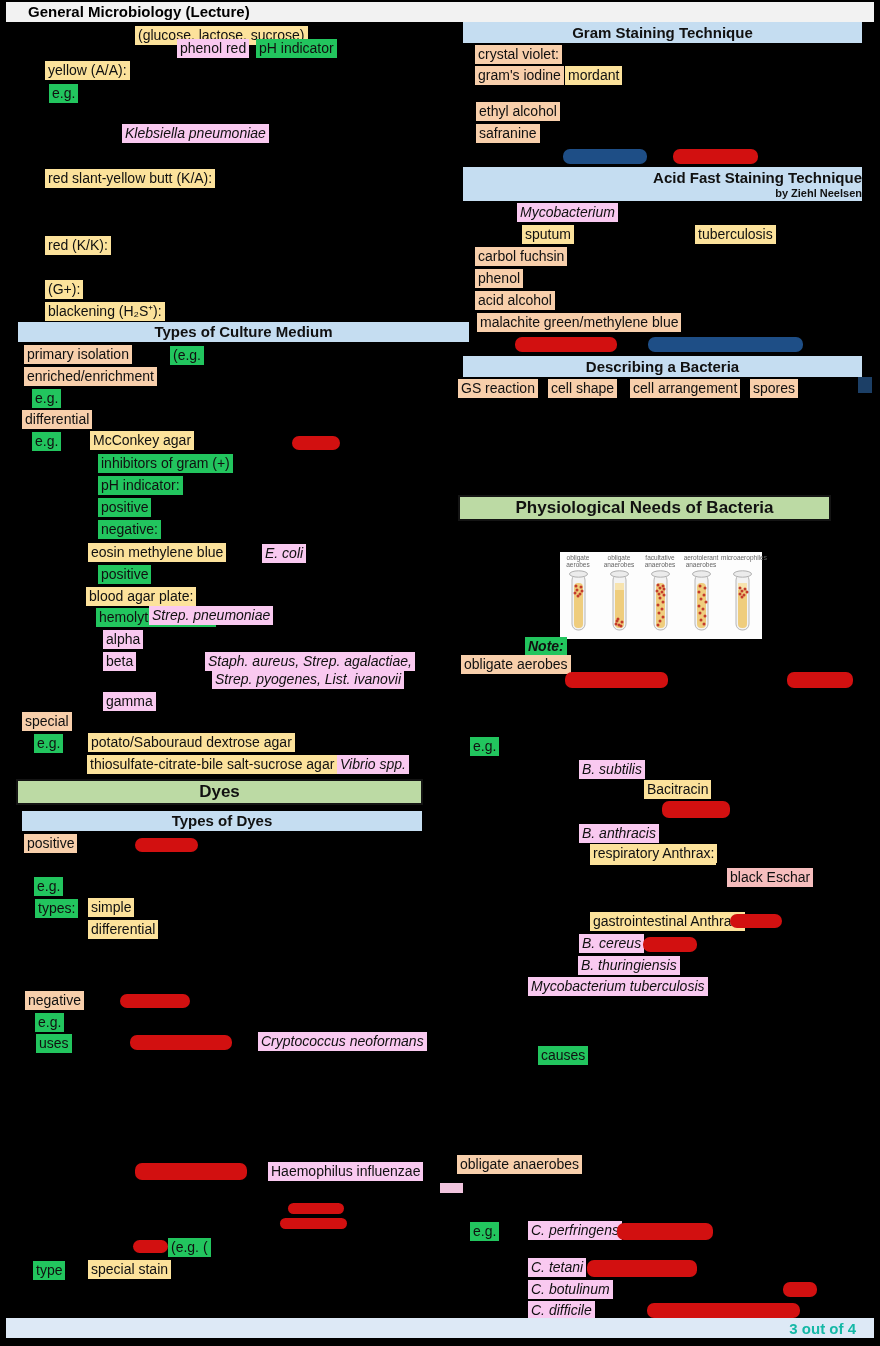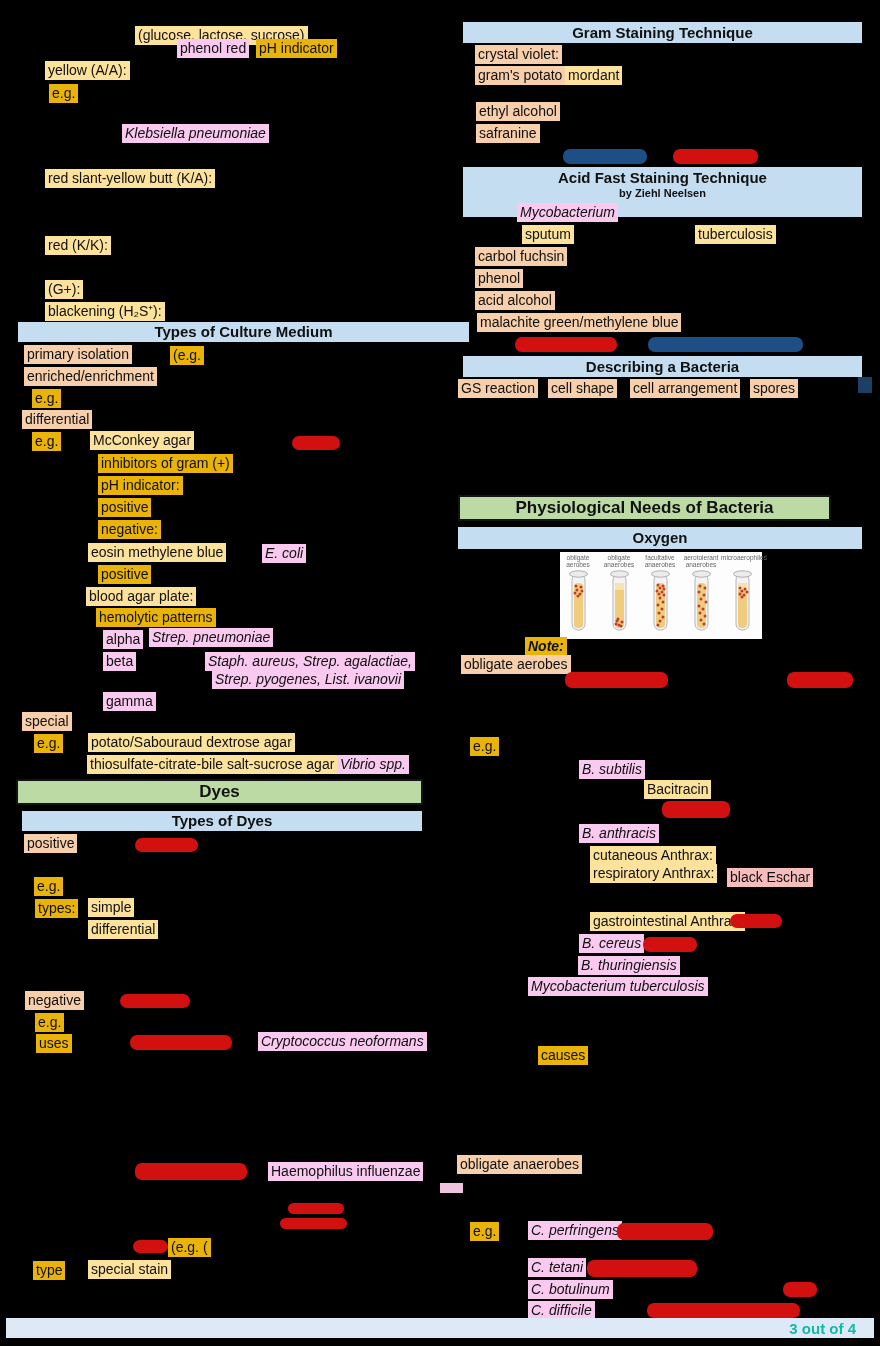--- a/index.html
+++ b/index.html
@@ -1,21 +1,21 @@
 <!DOCTYPE html>
 <html><head>
 <meta charset="utf-8">
 <style>
   html,body{margin:0;padding:0;background:#000;}
   #canvas{position:relative;width:880px;height:1346px;background:#000;overflow:hidden;
           font-family:"Liberation Sans",sans-serif;}
   .chip{position:absolute;font-size:14px;line-height:17px;padding:1px 3px;color:#101010;white-space:nowrap;}
   .y{background:#fce29b}
   .o{background:#f8cfab}
-  .g{background:#eab308}
+  .g{background:#22c55e}
   .p{background:#f9c9f0}
   .lr{background:#f6bdbd}
   .it{font-style:italic}
   .bold{font-weight:bold}
   .bar{position:absolute;text-align:center;font-weight:bold;color:#111;box-sizing:border-box;}
   .bluebar{background:#c5ddf1}
   .greenbar{background:#bcdaa4;border:2px solid #141414}
   .scrib{position:absolute;border-radius:7px;}
   .sred{background:#d21010}
   .sblue{background:#1e4e86}
@@ -24,20 +24,21 @@
   .bottombar{position:absolute;left:6px;top:1318px;width:868px;height:20px;background:#dde9f6;}
   .pagenum{position:absolute;right:24px;top:1320px;font-size:15px;font-weight:600;color:#14b8a6;}
   .tubelabel{position:absolute;width:42px;font-size:6.5px;line-height:7px;text-align:center;color:#666;}
   .fragment{position:absolute;}
 </style>
 </head>
 <body>
 
 <div id="canvas">
 
+  <div class="titlebar">General Microbiology (Lecture)</div>
 
   <div class="chip y" style="left:135px;top:26px;">(glucose, lactose, sucrose)</div>
   <div class="chip p" style="left:177px;top:39px;">phenol red</div>
   <div class="chip g" style="left:256px;top:39px;">pH indicator</div>
   <div class="chip y" style="left:45px;top:61px;">yellow (A/A):</div>
   <div class="chip g" style="left:49px;top:84px;">e.g.</div>
   <div class="chip p it" style="left:122px;top:124px;">Klebsiella pneumoniae</div>
   <div class="chip y" style="left:45px;top:169px;">red slant-yellow butt (K/A):</div>
   <div class="chip y" style="left:45px;top:236px;">red (K/K):</div>
   <div class="chip y" style="left:45px;top:280px;">(G+):</div>
@@ -55,21 +56,21 @@
   <div class="chip g" style="left:98px;top:454px;">inhibitors of gram (+)</div>
   <div class="chip g" style="left:98px;top:476px;">pH indicator:</div>
   <div class="chip g" style="left:98px;top:498px;">positive</div>
   <div class="chip g" style="left:98px;top:520px;">negative:</div>
   <div class="chip y" style="left:88px;top:543px;">eosin methylene blue</div>
   <div class="chip p it" style="left:262px;top:544px;">E. coli</div>
   <div class="chip g" style="left:98px;top:565px;">positive</div>
   <div class="chip y" style="left:86px;top:587px;">blood agar plate:</div>
   <div class="chip g" style="left:96px;top:608px;">hemolytic patterns</div>
   <div class="chip p" style="left:103px;top:630px;">alpha</div>
-  <div class="chip p it" style="left:149px;top:628px;">Strep. pneumoniae</div>
+  <div class="chip p it" style="left:149px;top:606px;">Strep. pneumoniae</div>
   <div class="chip p" style="left:103px;top:652px;">beta</div>
   <div class="chip p it" style="left:205px;top:652px;">Staph. aureus, Strep. agalactiae,</div>
   <div class="chip p it" style="left:212px;top:670px;">Strep. pyogenes, List. ivanovii</div>
   <div class="chip p" style="left:103px;top:692px;">gamma</div>
   <div class="chip o" style="left:22px;top:712px;">special</div>
   <div class="chip g" style="left:34px;top:734px;">e.g.</div>
   <div class="chip y" style="left:88px;top:733px;">potato/Sabouraud dextrose agar</div>
   <div class="chip y" style="left:87px;top:755px;">thiosulfate-citrate-bile salt-sucrose agar</div>
   <div class="chip p it" style="left:337px;top:755px;">Vibrio spp.</div>
 
@@ -91,28 +92,28 @@
   <div class="chip p" style="left:268px;top:1162px;">Haemophilus influenzae</div>
   <div class="scrib sred" style="left:288px;top:1203px;width:56px;height:11px;"></div>
   <div class="scrib sred" style="left:280px;top:1218px;width:67px;height:11px;"></div>
   <div class="scrib sred" style="left:133px;top:1240px;width:35px;height:13px;"></div>
   <div class="chip g" style="left:168px;top:1238px;">(e.g. (</div>
   <div class="chip g" style="left:33px;top:1261px;">type</div>
   <div class="chip y" style="left:88px;top:1260px;">special stain</div>
 
   <div class="bar bluebar" style="left:463px;top:22px;width:399px;height:21px;font-size:15px;line-height:21px;">Gram Staining Technique</div>
   <div class="chip o" style="left:475px;top:45px;">crystal violet:</div>
-  <div class="chip o" style="left:475px;top:66px;">gram's potato</div>
+  <div class="chip o" style="left:475px;top:66px;">gram's iodine</div>
   <div class="chip y" style="left:565px;top:66px;">mordant</div>
   <div class="chip o" style="left:476px;top:102px;">ethyl alcohol</div>
   <div class="chip o" style="left:476px;top:124px;">safranine</div>
   <div class="scrib sblue" style="left:563px;top:149px;width:84px;height:15px;"></div>
   <div class="scrib sred" style="left:673px;top:149px;width:85px;height:15px;"></div>
 
-  <div class="bar bluebar" style="left:463px;top:167px;width:399px;height:50px;">
+  <div class="bar bluebar" style="left:463px;top:167px;width:399px;height:34px;text-align:right;">
     <div style="font-size:15px;line-height:18px;padding-top:2px;">Acid Fast Staining Technique</div>
     <div style="font-size:11px;line-height:12px;">by Ziehl Neelsen</div>
   </div>
   <div class="chip p it" style="left:517px;top:203px;">Mycobacterium</div>
   <div class="chip y" style="left:522px;top:225px;">sputum</div>
   <div class="chip y" style="left:695px;top:225px;">tuberculosis</div>
   <div class="chip o" style="left:475px;top:247px;">carbol fuchsin</div>
   <div class="chip o" style="left:475px;top:269px;">phenol</div>
   <div class="chip o" style="left:475px;top:291px;">acid alcohol</div>
   <div class="chip o" style="left:477px;top:313px;">malachite green/methylene blue</div>
@@ -120,21 +121,20 @@
   <div class="scrib sblue" style="left:648px;top:337px;width:155px;height:15px;"></div>
 
   <div class="bar bluebar" style="left:463px;top:356px;width:399px;height:21px;font-size:15px;line-height:21px;">Describing a Bacteria</div>
   <div class="chip o" style="left:458px;top:379px;">GS reaction</div>
   <div class="chip o" style="left:548px;top:379px;">cell shape</div>
   <div class="chip o" style="left:630px;top:379px;">cell arrangement</div>
   <div class="chip o" style="left:750px;top:379px;">spores</div>
   <div class="fragment" style="left:858px;top:377px;width:14px;height:16px;background:#1c3f66;"></div>
 
   <div class="bar greenbar" style="left:458px;top:495px;width:373px;height:26px;font-size:17px;line-height:22px;">Physiological Needs of Bacteria</div>
-  <div class="bar bluebar" style="left:458px;top:527px;width:404px;height:22px;font-size:15px;line-height:22px;">Oxygen</div>
 
   <svg style="position:absolute;left:560px;top:552px;" width="202" height="87" viewBox="0 0 202 87">
     <rect x="0" y="0" width="202" height="87" fill="#fdfdfd"></rect>
 
     <g stroke="#b5b5b5" stroke-width="1">
       <rect x="12" y="22" width="13" height="56" rx="6" fill="#f3f3f3"></rect>
       <rect x="53" y="22" width="13" height="56" rx="6" fill="#f3f3f3"></rect>
       <rect x="94" y="22" width="13" height="56" rx="6" fill="#f3f3f3"></rect>
       <rect x="135" y="22" width="13" height="56" rx="6" fill="#f3f3f3"></rect>
       <rect x="176" y="22" width="13" height="56" rx="6" fill="#f3f3f3"></rect>
@@ -219,21 +219,21 @@
   <div class="scrib sred" style="left:565px;top:672px;width:103px;height:16px;"></div>
   <div class="scrib sred" style="left:787px;top:672px;width:66px;height:16px;"></div>
 
   <div class="chip g" style="left:470px;top:737px;">e.g.</div>
   <div class="chip p it" style="left:579px;top:760px;">B. subtilis</div>
   <div class="chip y" style="left:644px;top:780px;">Bacitracin</div>
   <div class="scrib sred" style="left:662px;top:801px;width:68px;height:17px;"></div>
   <div class="chip p it" style="left:579px;top:824px;">B. anthracis</div>
   <div class="chip y" style="left:590px;top:846px;">cutaneous Anthrax:</div>
   <div class="chip lr" style="left:727px;top:868px;">black Eschar</div>
-  <div class="chip y" style="left:590px;top:844px;margin-top:20px;">respiratory Anthrax:</div>
+  <div class="chip y" style="left:590px;top:844px;">respiratory Anthrax:</div>
   <div class="chip y" style="left:590px;top:912px;">gastrointestinal Anthrax:</div>
   <div class="scrib sred" style="left:730px;top:914px;width:52px;height:14px;"></div>
   <div class="chip p it" style="left:579px;top:934px;">B. cereus</div>
   <div class="scrib sred" style="left:643px;top:937px;width:54px;height:15px;"></div>
   <div class="chip p it" style="left:578px;top:956px;">B. thuringiensis</div>
   <div class="chip p it" style="left:528px;top:977px;">Mycobacterium tuberculosis</div>
 
   <div class="chip g" style="left:538px;top:1046px;">causes</div>
   <div class="chip o" style="left:457px;top:1155px;">obligate anaerobes</div>
   <div class="fragment" style="left:440px;top:1183px;width:23px;height:10px;background:#f0c4de;"></div>

